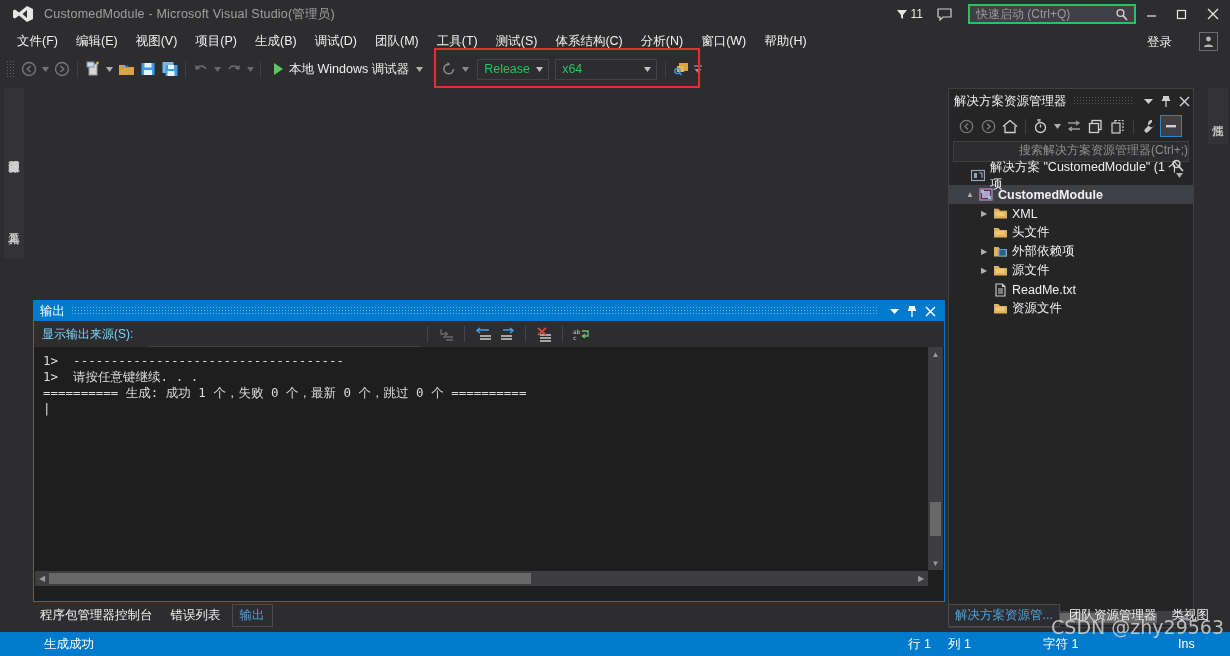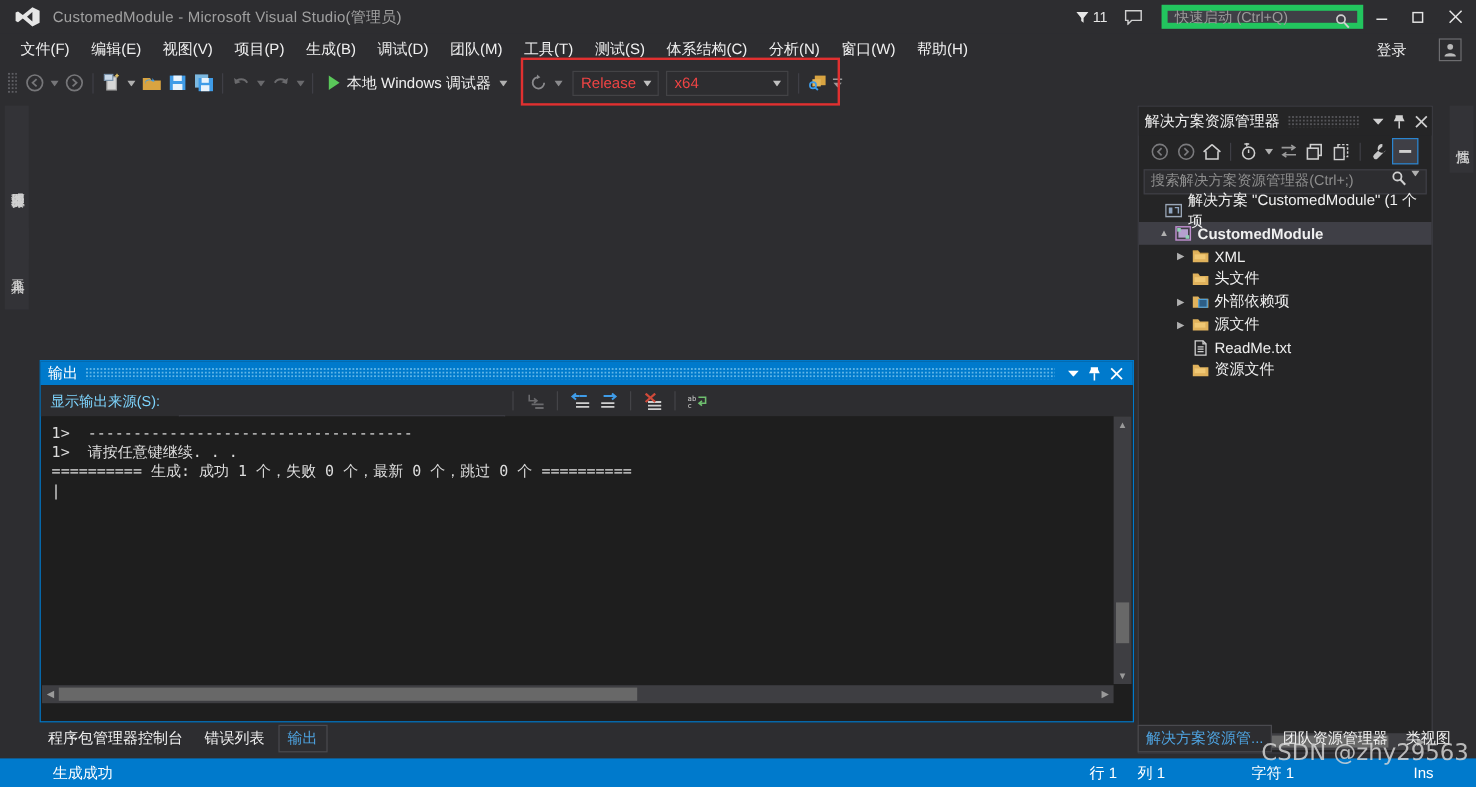--- a/index.html
+++ b/index.html
@@ -16,21 +16,21 @@
   .titlebar {
     position: absolute; left:0; top:0; width:1230px; height:28px;
     background:#2d2d30; display:flex; align-items:center;
   }
   .vs-logo { width:26px; height:20px; margin-left:10px; display:flex; align-items:center; justify-content:center; }
   .title-text { color:#a0a0a0; font-size:12.5px; margin-left:8px; letter-spacing:.2px; }
   .tb-right { position:absolute; right:0; top:0; height:28px; display:flex; align-items:center; }
   .notif { display:flex; align-items:center; color:#e6e6e6; font-size:12px; margin-right:14px; }
   .feedback-ic { margin-right:16px; }
   .quick-launch {
-    width:168px; height:20px; background:#3f3f46; border:5px solid #22c55e;
+    width:168px; height:20px; background:#3f3f46; border:2px solid #22c55e;
     display:flex; align-items:center; color:#9a9a9a; font-size:12px; padding-left:6px;
     position:relative;
   }
   .quick-launch .ql-search { position:absolute; right:5px; top:2px; }
   .winbtn { width:30px; height:28px; display:flex; align-items:center; justify-content:center; }
   .winbtn.close { width:34px; }
 
   
   .menubar {
     position:absolute; left:0; top:28px; width:1230px; height:26px;
@@ -47,21 +47,21 @@
   }
   .grip { width:8px; height:18px; margin-right:4px;
           background-image: radial-gradient(#606065 45%, transparent 46%);
           background-size:3px 3px; }
   .tb-ic { width:22px; height:22px; display:flex; align-items:center; justify-content:center; }
   .tb-caret { width:11px; height:22px; display:flex; align-items:center; justify-content:center; }
   .tb-sep { width:1px; height:17px; background:#3f3f46; margin:0 4px; }
   .run-btn { display:flex; align-items:center; color:#f0f0f0; font-size:12.5px; padding:0 3px; }
   .run-btn .tri { width:0;height:0;border-left:9px solid #5ac85a;border-top:6px solid transparent;border-bottom:6px solid transparent; margin-right:6px;}
   .combo {
-    height:21px; background:#2d2d30; border:1px solid #434346; color:#ef4444;
+    height:21px; background:#2d2d30; border:1px solid #434346; color:#22c55e;
     font-size:12.5px; display:flex; align-items:center; padding-left:6px; position:relative;
   }
   .combo .cv { flex:1; }
   .combo .cdown { margin-right:5px; }
   .red-box {
     position:absolute; left:434px; top:48px; width:266px; height:40px;
     border:2px solid #e03030; pointer-events:none;
   }
 
   
@@ -81,21 +81,21 @@
   .se-title { color:#f0f0f0; font-size:12.5px; }
   .se-dots { flex:1; height:10px; margin:0 6px;
     background-image: radial-gradient(#555559 45%, transparent 46%); background-size:3px 3px; }
   .se-hbtn { width:18px; height:20px; display:flex;align-items:center;justify-content:center; }
   .se-toolbar { height:26px; display:flex; align-items:center; padding-left:6px; }
   .se-tic { width:22px; height:22px; display:flex;align-items:center;justify-content:center; }
   .se-tsep { width:1px; height:15px; background:#3f3f46; margin:0 4px; }
   .se-tic.active { border:1px solid #2a85d0; background:#3f3f46; }
   .se-search {
     margin:2px 4px 0 4px; height:21px; background:#2d2d30; border:1px solid #3f3f46;
-    display:flex; align-items:flex-start; color:#8e8e8e; font-size:12px; padding-left:5px;
+    display:flex; align-items:flex-end; color:#8e8e8e; font-size:12px; padding-left:5px;flex-direction:column;
   }
   .se-search .sv { flex:1; }
   .se-tree { margin-top:4px; font-size:12.5px; color:#f0f0f0; }
   .tr { height:19px; display:flex; align-items:center; padding-left:4px; }
   .tr.sel { background:#3f3f46; }
   .tr .arw { width:14px; text-align:center; color:#b0b0b0; font-size:8px; }
   .tr .ico { width:18px; display:flex; align-items:center; justify-content:center; }
   .tr .lbl { margin-left:3px; }
   .tr.bold .lbl { font-weight:bold; }
   .se-hscroll { position:absolute; left:2px; right:2px; bottom:2px; height:14px;

